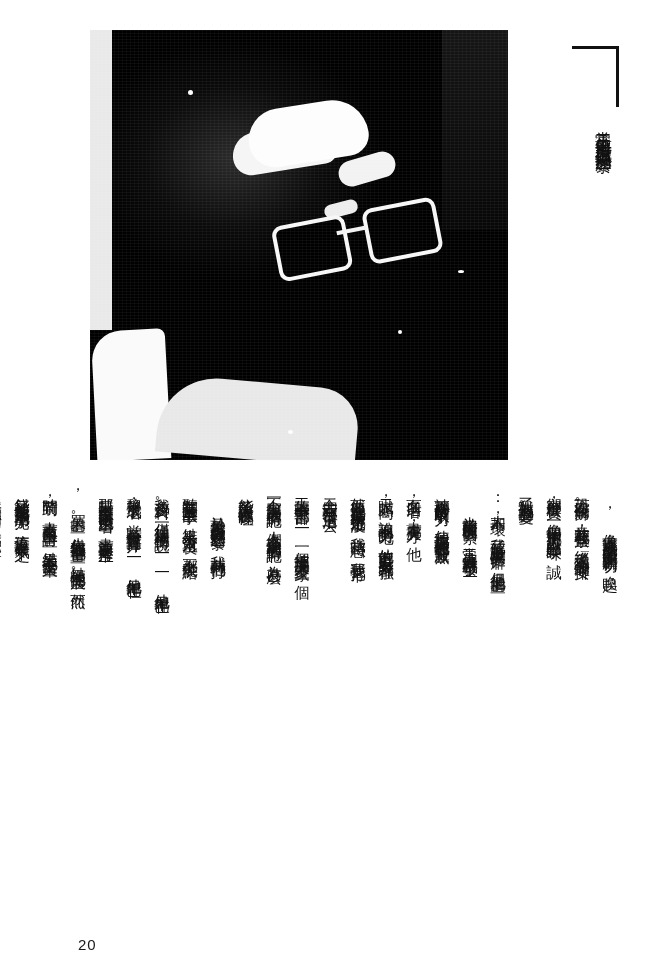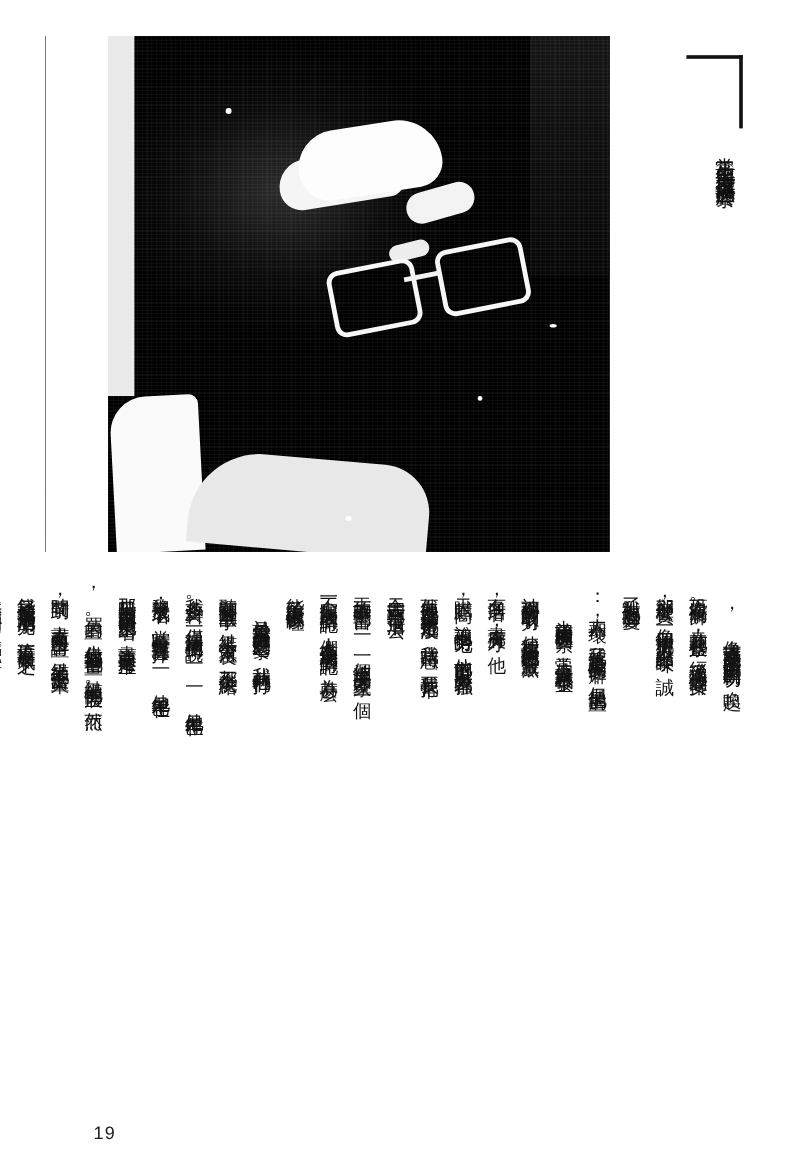--- a/index.html
+++ b/index.html
@@ -259,14 +259,14 @@
     <div class="vcol">聽有關常玉的故事。結果十分令人沮喪，都不能供給</div>
     <div class="vcol">我多少資料。僅得一個粗梗的傳說：——他早年在巴</div>
     <div class="vcol">黎幾乎成名了，當時有位畫商打算捧——他早年在巴</div>
     <div class="vcol">那時日本畫家藤田嗣治也未出名，畫商決定要捧常玉</div>
     <div class="vcol">，買的畫。先付他錢要他畫畫，結果他開盍展。然而</div>
     <div class="vcol">時間到了，畫商來向常玉討畫，結果他交不出畫來，</div>
     <div class="vcol">錢早被他花天酒地的用光了。這位畫商在一氣之下，</div>
     <div class="vcol">只好轉過來捧藤田嗣治，結果藤田大享盛名。</div>
   </div>
 
-  <div class="page-number">19</div>
+  <div class="page-number">20</div>
 </div>
 
 </body></html>

